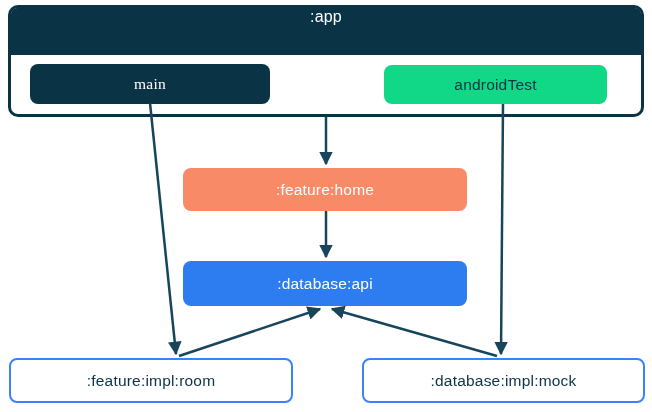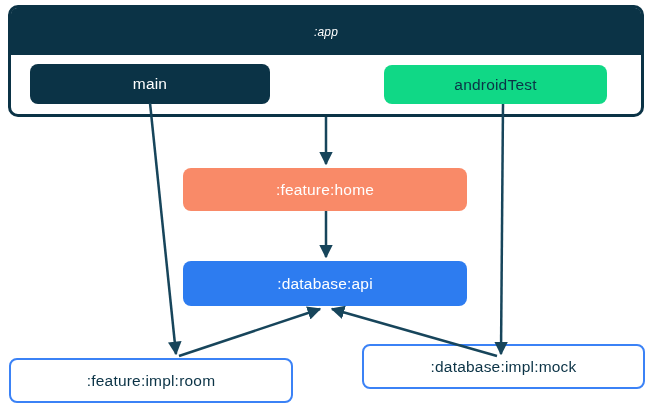--- a/index.html
+++ b/index.html
@@ -15,38 +15,38 @@
     box-sizing:border-box;
     border:3px solid #0B3346;
     border-radius:10px;
     background:#ffffff;
     z-index:1;
   }
   .app-header{
     position:absolute;left:0;top:0;right:0;height:47px;
     background:#0B3346;
     border-radius:6px 6px 0 0;
-    display:flex;align-items:center;justify-content:center;
-    color:#ffffff;font-size:12px;letter-spacing:.2px;font-style:italic;
+    display:flex;align-items:flex-start;justify-content:center;
+    color:#ffffff;font-size:16px;letter-spacing:.2px;
   }
   .node{
     position:absolute;
     box-sizing:border-box;
     border-radius:8px;
     display:flex;align-items:center;justify-content:center;
     font-size:15.5px;letter-spacing:.2px;
     z-index:2;
   }
-  .node-main{left:30px;top:64px;width:240px;height:40px;background:#0B3346;color:#ffffff;}
+  .node-main{left:30px;top:64px;width:240px;height:40px;background:#0B3346;color:#ffffff;font-family:Liberation Serif, serif;}
   .node-androidtest{left:384px;top:65px;width:223px;height:39px;background:#10D886;color:#0B3346;}
   .node-feature-home{left:183px;top:168px;width:284px;height:43px;background:#F98A68;color:#ffffff;}
   .node-database-api{left:183px;top:261px;width:284px;height:45px;background:#2D7CF0;color:#ffffff;}
   .node-impl{background:#ffffff;color:#0B3346;border:2.5px solid #3B82F6;}
   .node-database-impl-room{left:9px;top:358px;width:284px;height:45px;}
-  .node-database-impl-mock{left:362px;top:344px;width:283px;height:45px;}
+  .node-database-impl-mock{left:362px;top:358px;width:283px;height:45px;}
   .edges-layer{
     position:absolute;left:0;top:0;width:652px;height:412px;
     z-index:3;pointer-events:none;
   }
   .edge{stroke:#17455B;stroke-width:2.5;fill:none;}
 </style>
 </head>
 <body>
 
 <div class="canvas">

